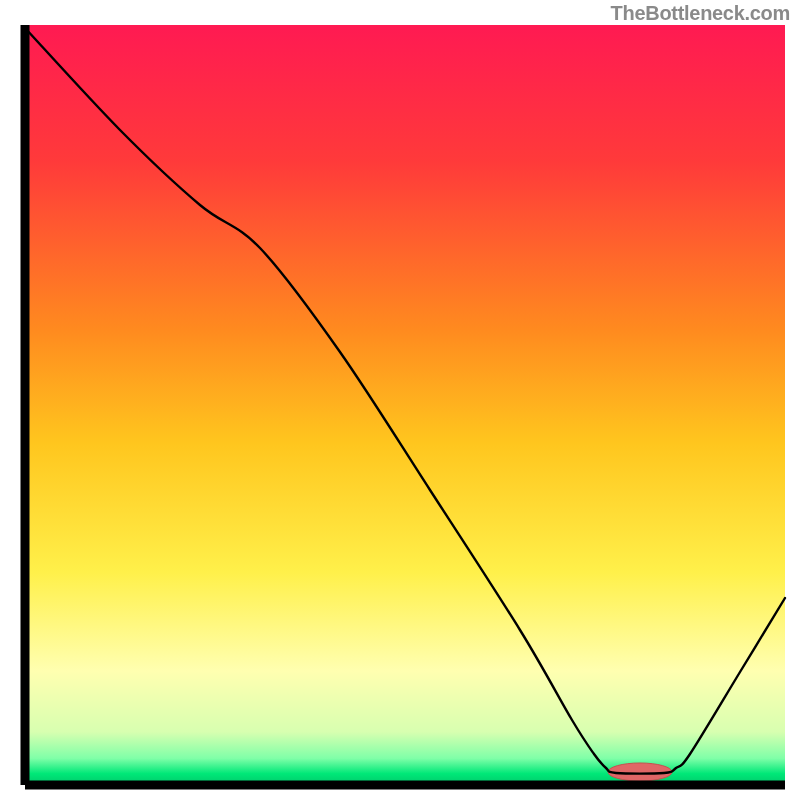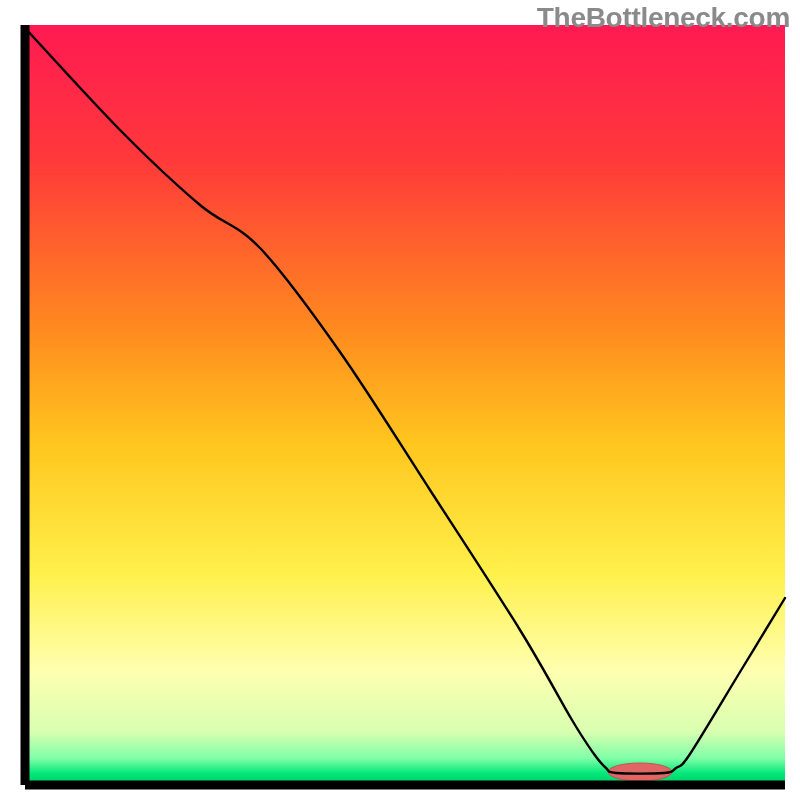--- a/index.html
+++ b/index.html
@@ -13,21 +13,21 @@
   .container {
     position: relative;
     width: 800px;
     height: 800px;
   }
   .watermark {
     position: absolute;
     top: 2px;
     right: 10px;
     font-family: Arial, Helvetica, sans-serif;
-    font-size: 28px;
+    font-size: 20px;
     font-weight: 600;
     color: #8a8a8a;
     letter-spacing: -0.3px;
   }
   svg {
     display: block;
   }
 </style>
 </head>
 <body>

